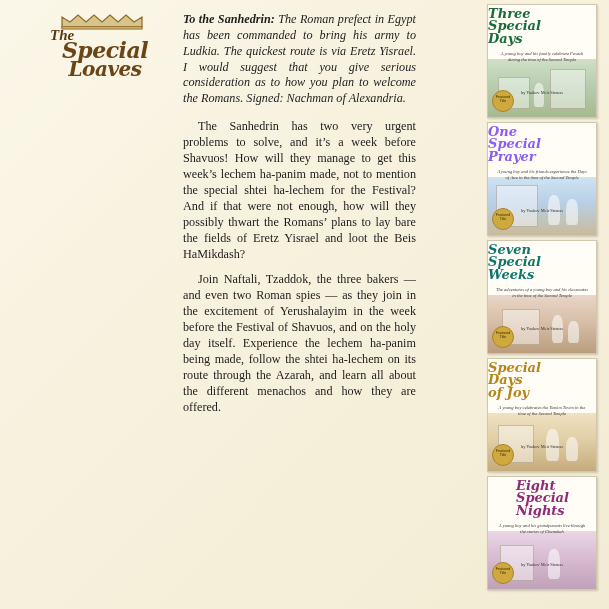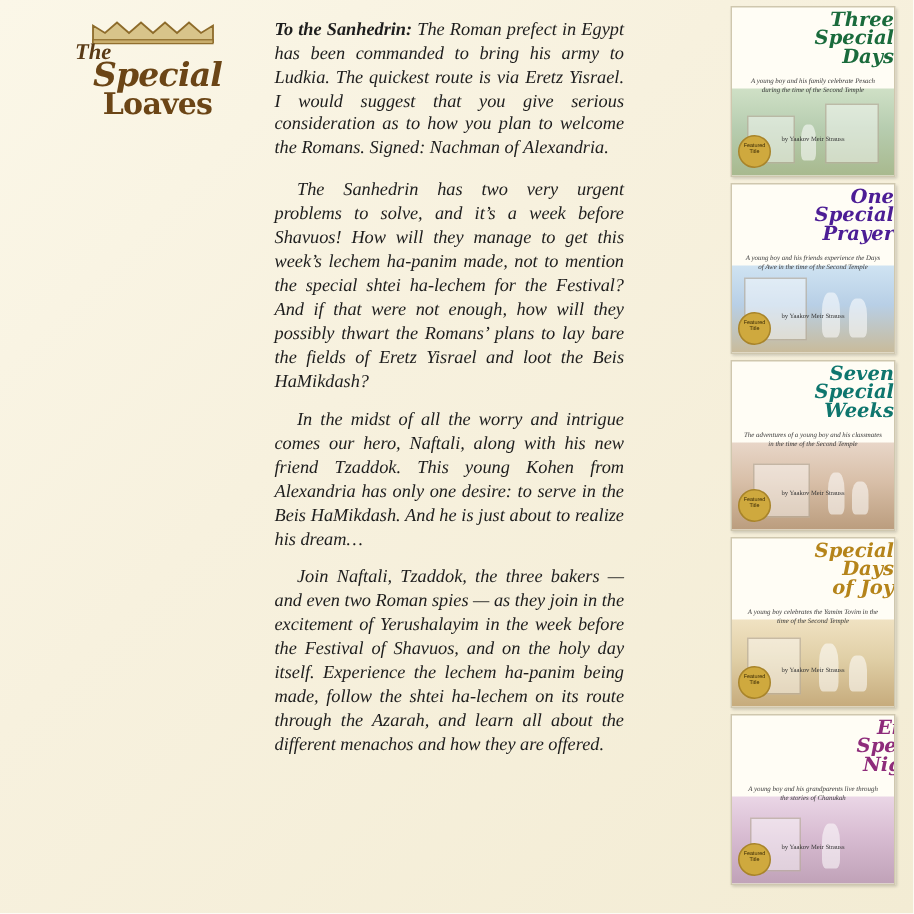--- a/index.html
+++ b/index.html
@@ -72,20 +72,21 @@
     font-style: italic;
     display: block;
     color: #6b4516;
     letter-spacing: -0.5px;
     margin-top: -2px;
   }
   .logo-main3 {
     font-family: "DejaVu Serif", serif;
     font-size: 20px;
     font-weight: bold;
+    font-style: italic;
     display: block;
     color: #6b4516;
     letter-spacing: -0.5px;
     margin-top: -2px;
   }
   
   .main-col {
     position: absolute;
     left: 183px;
     top: 12px;
@@ -102,21 +103,20 @@
   .letter b {
     font-weight: bold;
     font-style: italic;
   }
   .body-para {
     font-size: 12.2px;
     line-height: 1.31;
     text-align: justify;
     text-indent: 15px;
     margin: 0 0 9px 0;
-    font-style: italic;
   }
   
   .thumbs {
     position: absolute;
     right: 6px;
     top: 4px;
     width: 116px;
   }
   .thumb {
     position: relative;
@@ -126,21 +126,21 @@
     border: 1px solid #cfc7ae;
     background: #fffdf5;
     box-shadow: 1px 1px 2px rgba(0,0,0,0.18);
     overflow: hidden;
   }
   .thumb .t-title {
     position: absolute;
     left: 0;
     top: 3px;
     width: 100%;
-    text-align: right;
+    text-align: left;
     font-family: "DejaVu Serif", serif;
     font-weight: bold;
     font-style: italic;
     font-size: 13px;
     line-height: 0.95;
     z-index: 4;
   }
   .thumb .t-sub {
     position: absolute;
     left: 8px;
@@ -185,21 +185,21 @@
     color: #3a2a05;
     text-align: center;
     line-height: 1.1;
     padding-top: 5px;
     box-sizing: border-box;
     font-family: "Liberation Sans", sans-serif;
   }
   
   .t1 .t-title { color: #1a6b3c; }
   .t1 .t-art { background: linear-gradient(to bottom, #cfe0c6 0%, #b7cdb0 45%, #a8b98e 100%); }
-  .t2 .t-title { color: #4c1d95; }
+  .t2 .t-title { color: #8b5cf6; }
   .t2 .t-art { background: linear-gradient(to bottom, #cfe3f2 0%, #b8cfe6 45%, #c9bb9a 100%); }
   .t3 .t-title { color: #0f766e; }
   .t3 .t-art { background: linear-gradient(to bottom, #e8d6c8 0%, #d8bfa8 45%, #bb9d7e 100%); }
   .t4 .t-title { color: #b5841a; }
   .t4 .t-art { background: linear-gradient(to bottom, #f0e2c2 0%, #e0cfa6 45%, #c6ab7c 100%); }
   .t5 .t-title { color: #8e2b7a; padding-left: 28px; }
   .t5 .t-art { background: linear-gradient(to bottom, #ead6e6 0%, #d8bcd2 45%, #c0a2b8 100%); }
 
   .art-fig {
     position: absolute;
@@ -230,21 +230,20 @@
   </div>
 
   <div class="main-col">
 
 
     <p class="letter">
       <b>To the Sanhedrin:</b><span> The Roman prefect in Egypt has been commanded to bring his army to Ludkia. The quickest route is via Eretz Yisrael. I would suggest that you give serious consideration as to how you plan to welcome the Romans. Signed: Nachman of Alexandria.</span>
     </p>
 
     <p class="body-para">The Sanhedrin has two very urgent problems to solve, and it’s a week before Shavuos! How will they manage to get this week’s lechem ha-panim made, not to mention the special shtei ha-lechem for the Festival? And if that were not enough, how will they possibly thwart the Romans’ plans to lay bare the fields of Eretz Yisrael and loot the Beis HaMikdash?</p>
-    <p class="body-para">In the midst of all the worry and intrigue comes our hero, Naftali, along with his new friend Tzaddok. This young Kohen from Alexandria has only one desire: to serve in the Beis HaMikdash. And he is just about to realize his dream…</p>
     <p class="body-para">Join Naftali, Tzaddok, the three bakers — and even two Roman spies — as they join in the excitement of Yerushalayim in the week before the Festival of Shavuos, and on the holy day itself. Experience the lechem ha-panim being made, follow the shtei ha-lechem on its route through the Azarah, and learn all about the different menachos and how they are offered.</p>
 
   </div>
 
   <div class="thumbs">
 
     <div class="thumb t1">
       <div class="t-title">
         <span>Three</span><br>
         <span>Special</span><br>

